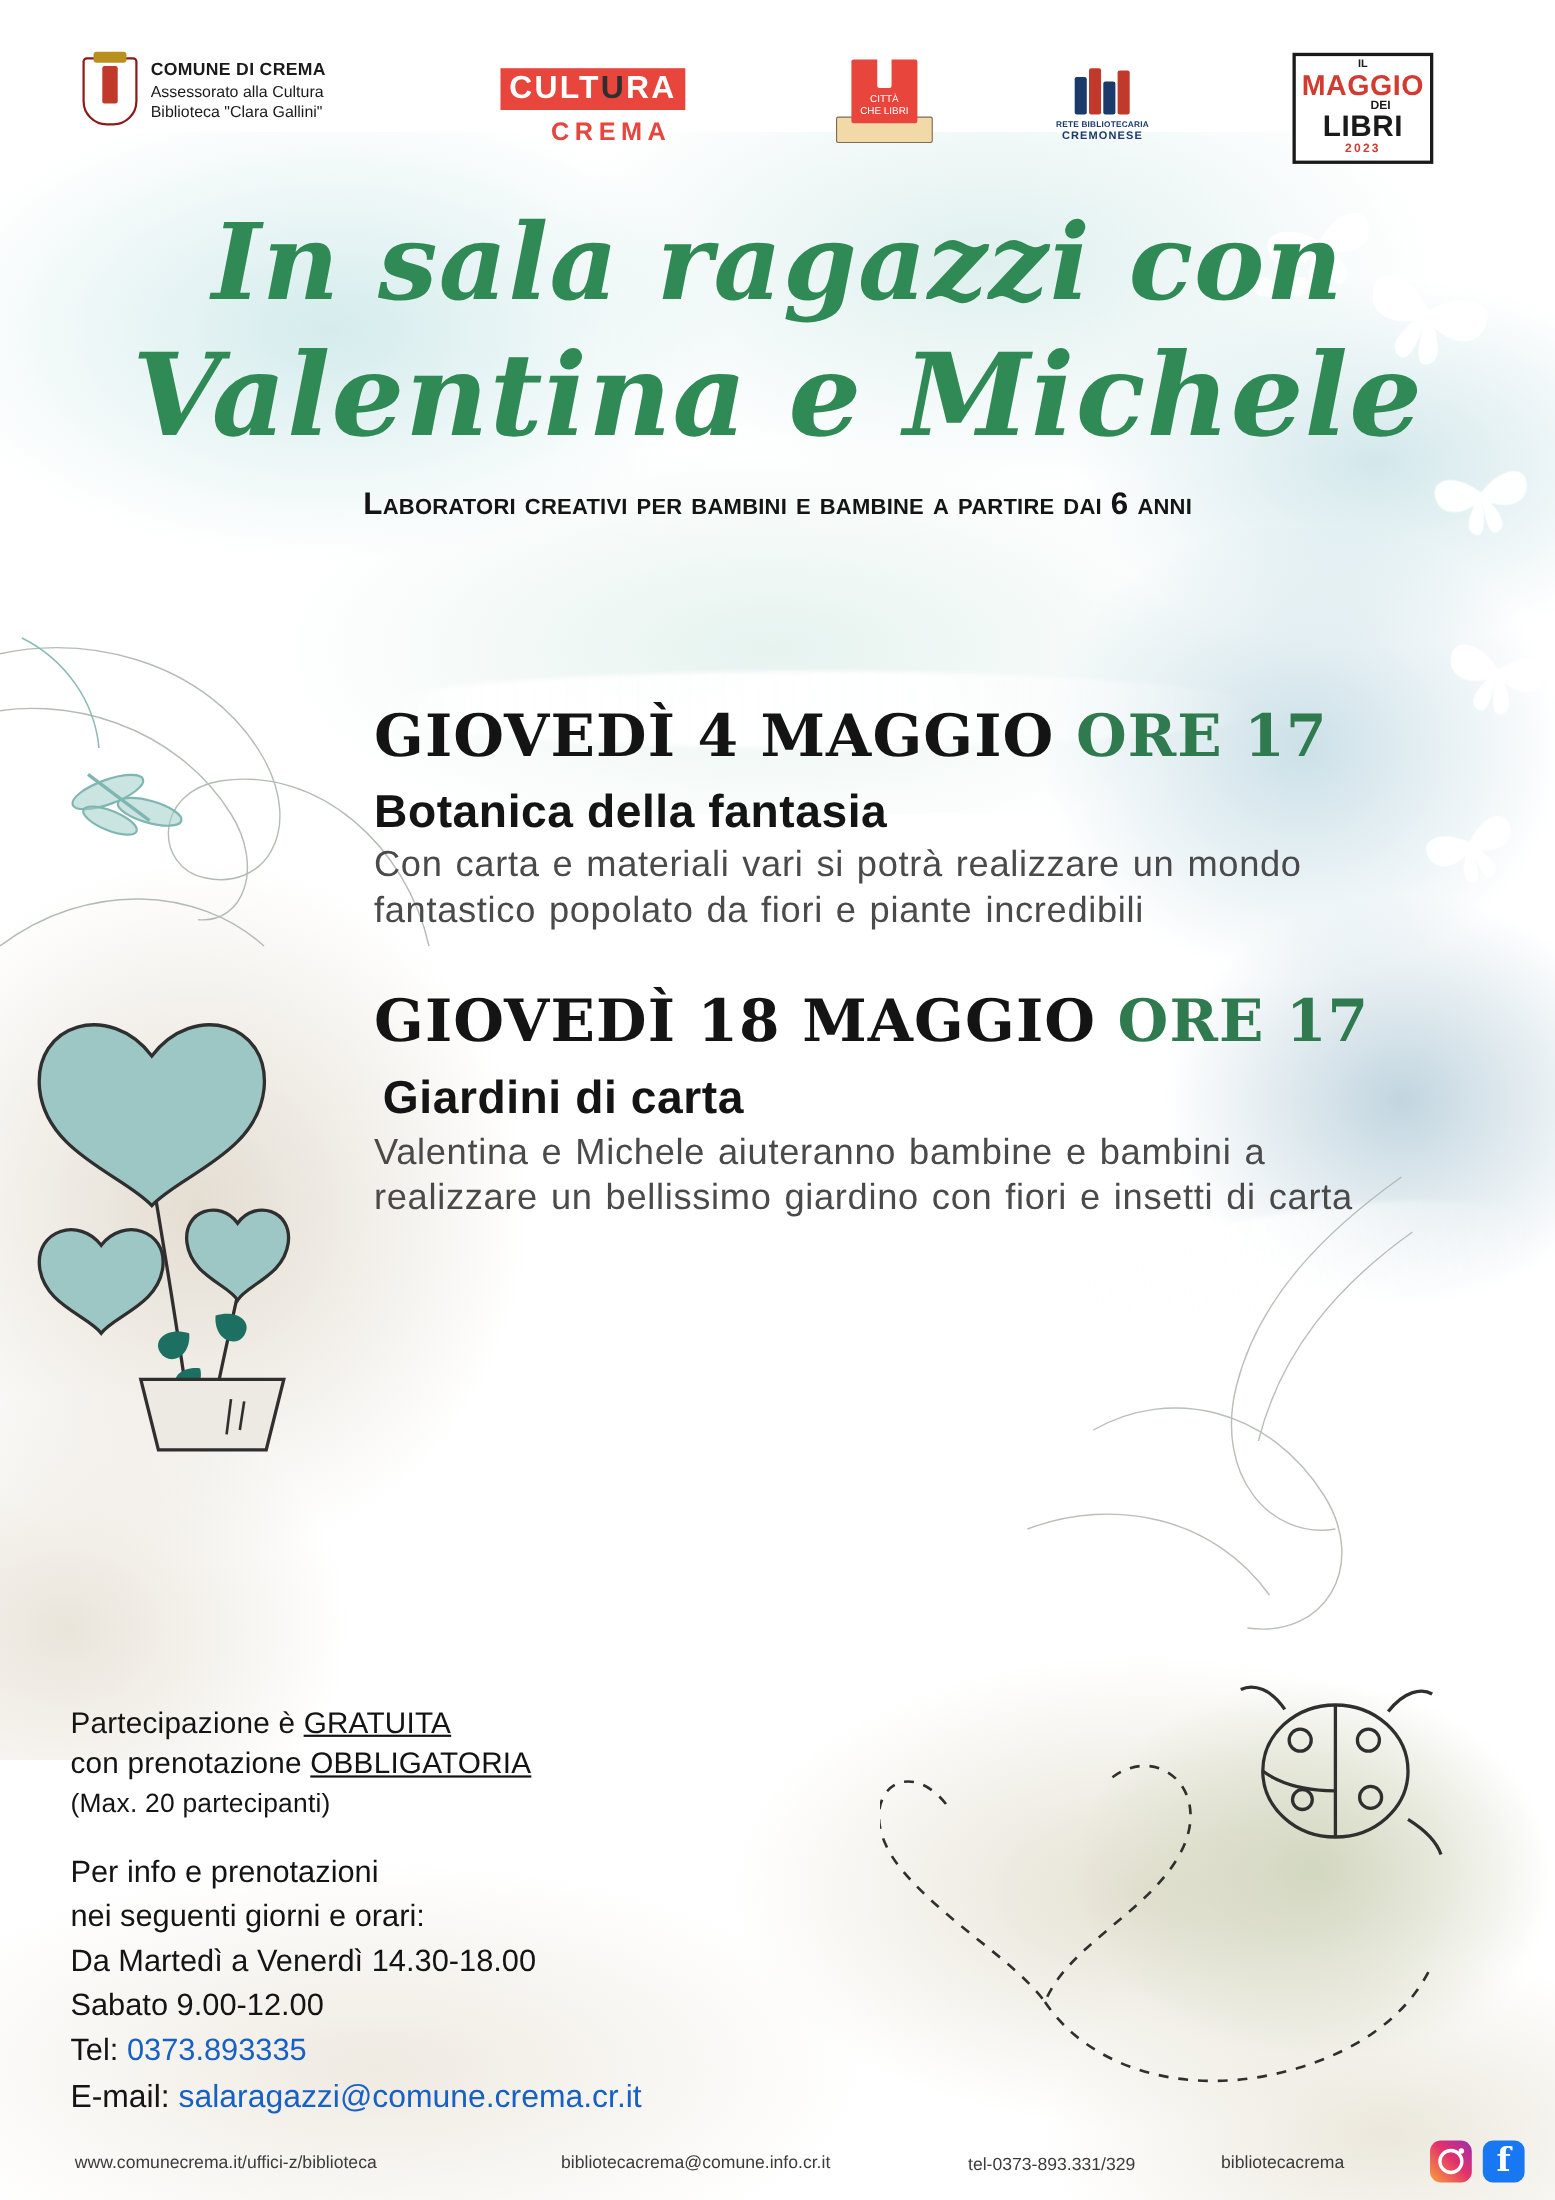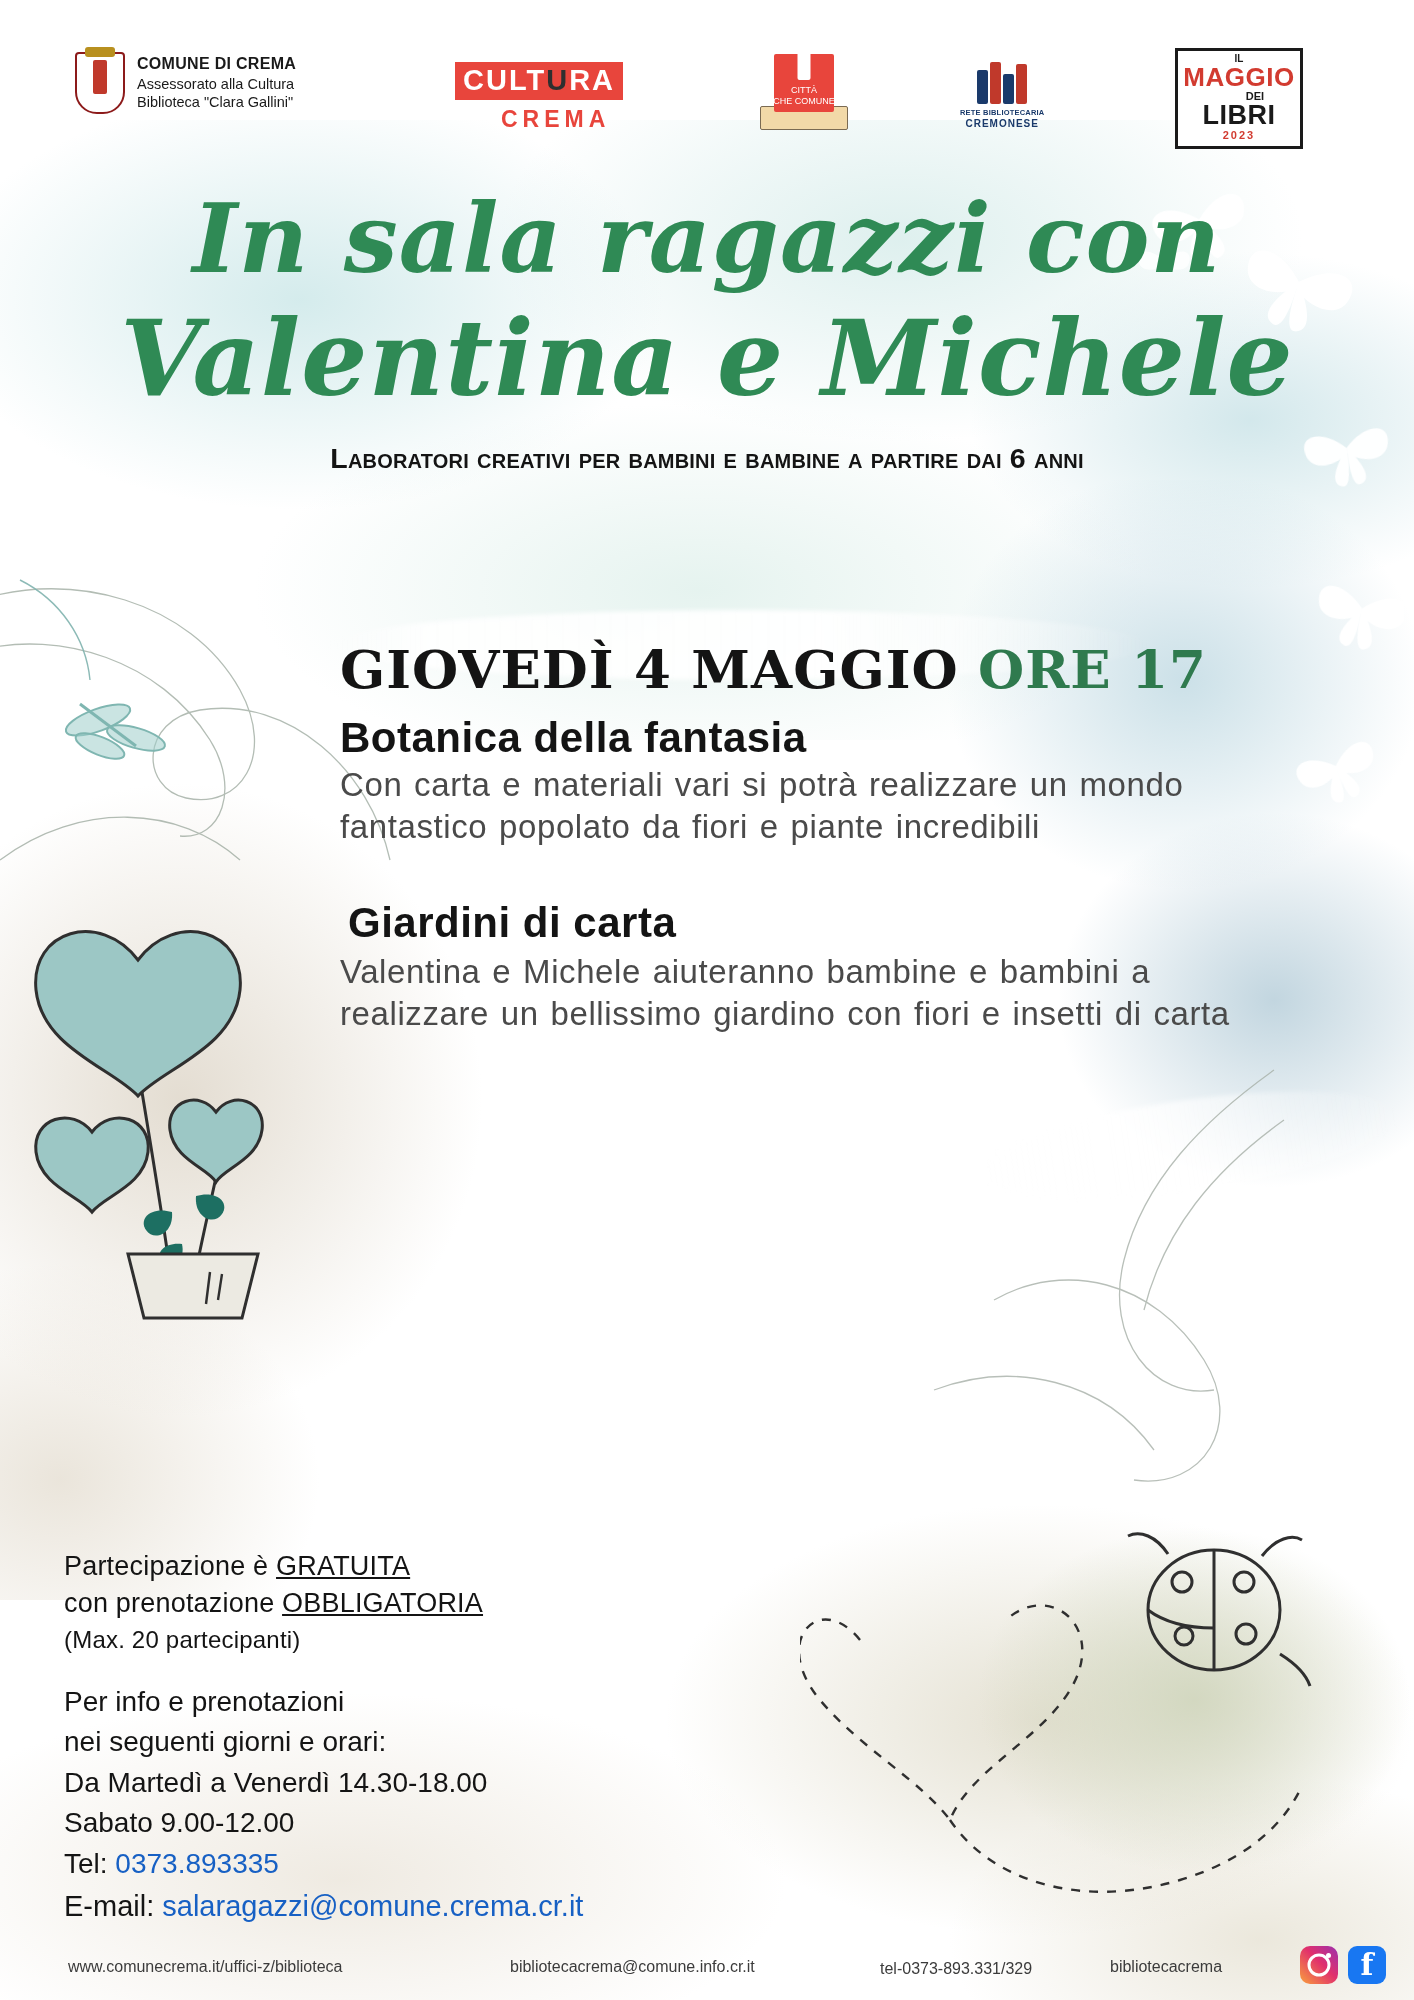--- a/index.html
+++ b/index.html
@@ -495,21 +495,21 @@
     </div>
 
     <div class="logo logo-citta">
       <div class="citta-wrap">
         <div class="citta-pages"></div>
         <div class="citta-book">
           <div class="citta-dot"></div>
           <div class="citta-i"></div>
           <div class="citta-label">
             <span>CITTÀ</span><br>
-            <span>CHE COMUNE</span>
+            <span>CHE LIBRI</span>
           </div>
         </div>
       </div>
     </div>
 
     <div class="logo logo-rete">
       <div class="rete-mark">
         <i style="height:34px;background:#1a3a6b;"></i>
         <i style="height:42px;background:#c0392b;"></i>
         <i style="height:30px;background:#1a3a6b;"></i>
@@ -543,20 +543,24 @@
     <div class="event first">
       <div class="event-date">
         <span>GIOVEDÌ 4 MAGGIO</span>
         <span class="hour">ORE 17</span>
       </div>
       <div class="event-title">Botanica della fantasia</div>
       <div class="event-desc">Con carta e materiali vari si potrà realizzare un mondo fantastico popolato  da fiori e piante incredibili</div>
     </div>
 
     <div class="event second">
+      <div class="event-date">
+        <span>GIOVEDÌ 18 MAGGIO</span>
+        <span class="hour">ORE 17</span>
+      </div>
       <div class="event-title">Giardini di carta</div>
       <div class="event-desc">Valentina e Michele aiuteranno bambine e bambini a realizzare un bellissimo giardino con fiori e insetti di carta</div>
     </div>
   </div>
 
   <div class="info">
     <div class="info-line">
       <span>Partecipazione è </span><u>GRATUITA</u>
     </div>
     <div class="info-line">

